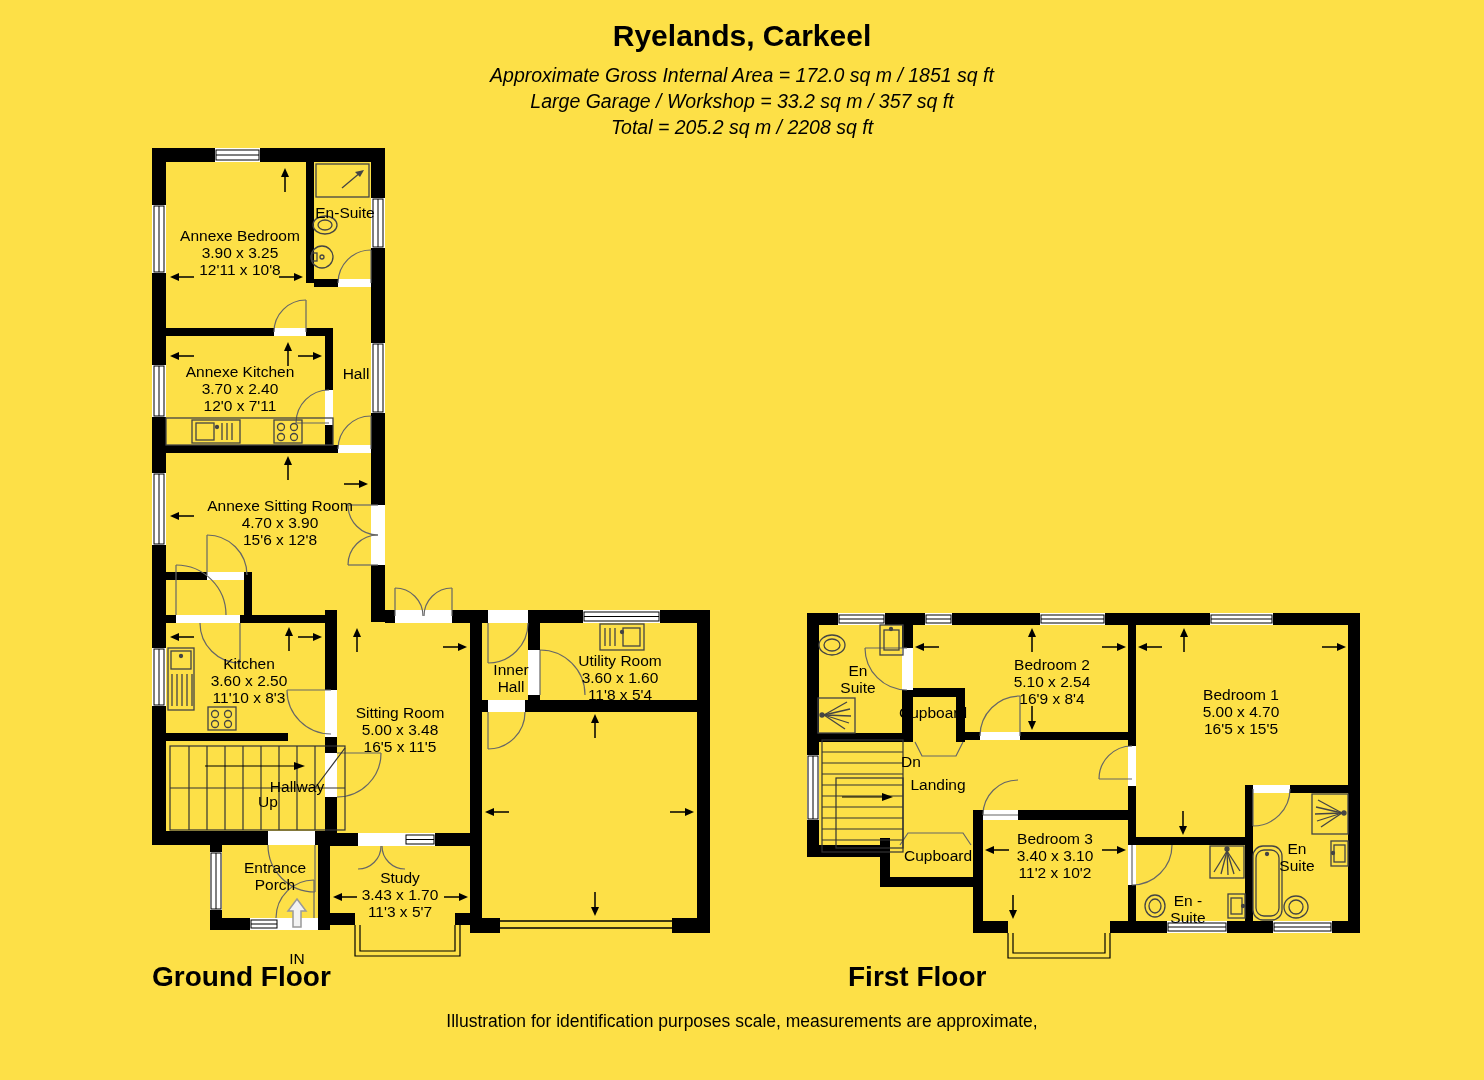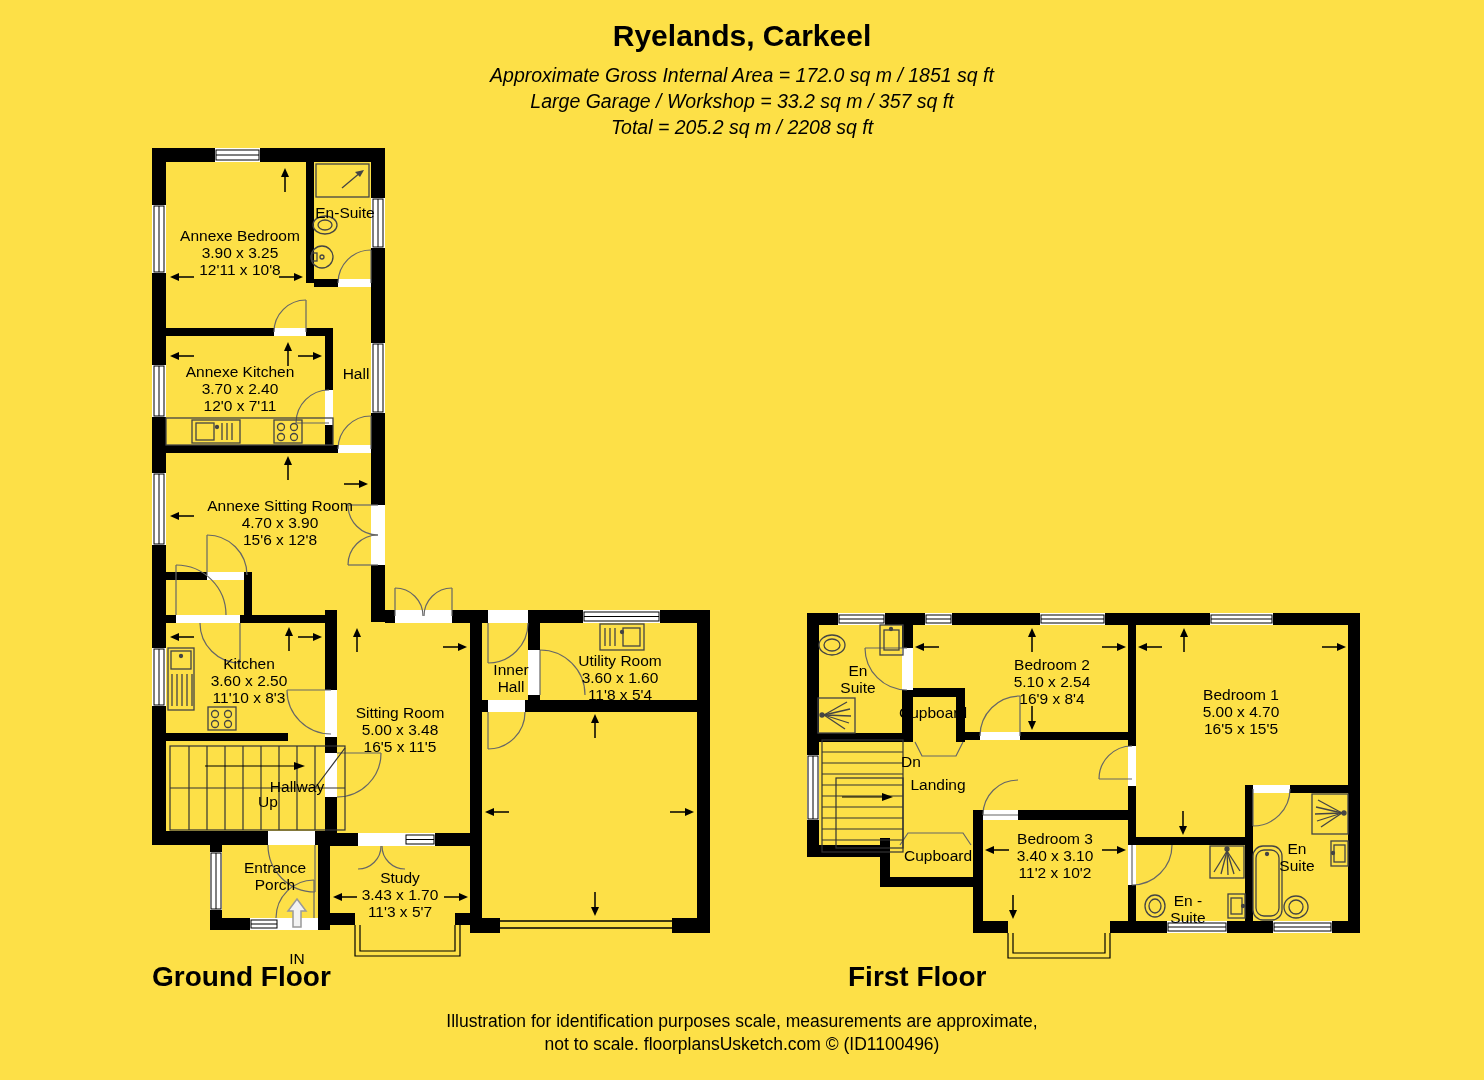--- a/index.html
+++ b/index.html
@@ -604,15 +604,14 @@
     <div>En -</div>
     <div>Suite</div>
   </div>
   <div class="rl" style="left:1297px;top:857px;">
     <div>En</div>
     <div>Suite</div>
   </div>
   <div class="fl" style="left:848px;top:977px;">First Floor</div>
 
   <div class="abs ctr ftr" style="left:742px;top:1021px;">Illustration for identification purposes scale, measurements are approximate,</div>
-  <div class="abs ctr ftr" style="left:742px;top:1044px;">not to scale. floorplansUsketch.com © (ID1100496)</div>
 
 </div>
 
 </body></html>

